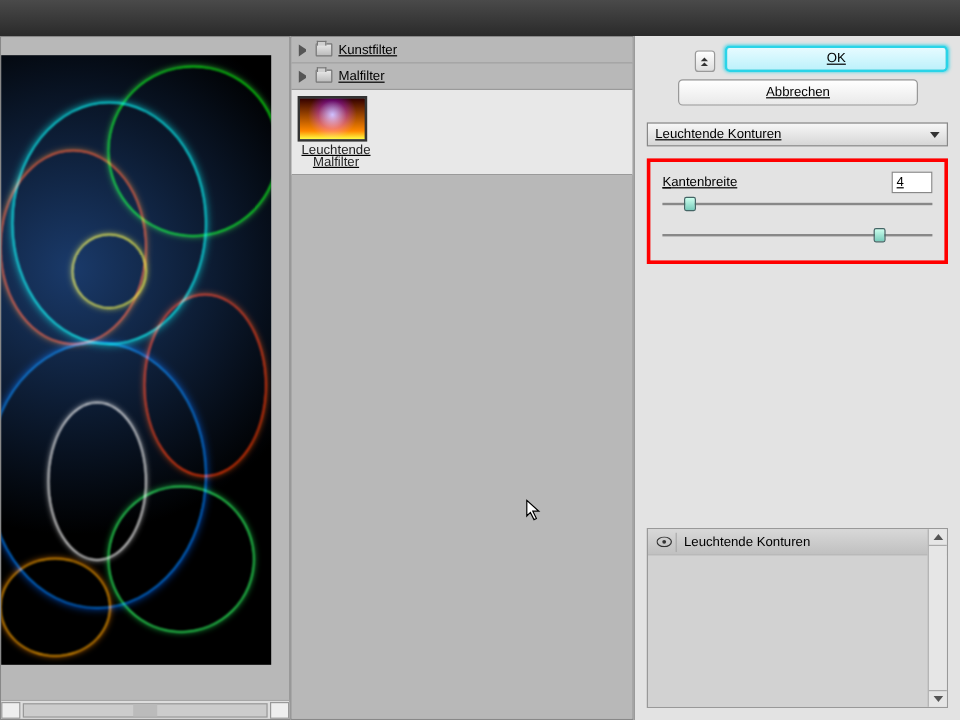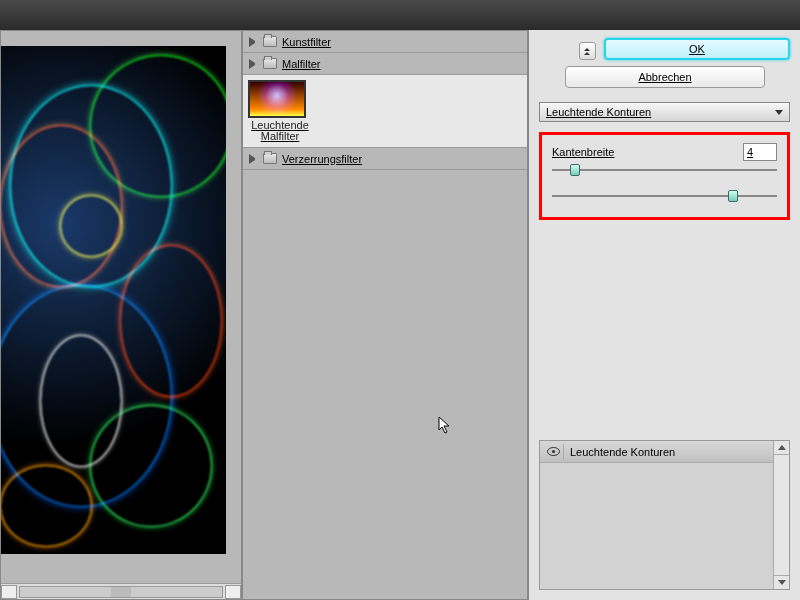--- a/index.html
+++ b/index.html
@@ -131,25 +131,20 @@
         <span class="tree-label">Malfilter</span>
       </div>
       <div class="thumbs">
         <div class="thumb-cell">
           <div class="thumb-img"></div>
           <div class="thumb-cap">
             <span>Leuchtende</span><br><span>Malfilter</span>
           </div>
         </div>
       </div>
-      <div class="tree-row">
-        <span class="tri closed"></span>
-        <span class="folder"></span>
-        <span class="tree-label">Verzerrungsfilter</span>
-      </div>
     </div>
     <div class="tree-fill"></div>
   </div>
 
   <div class="right-col">
     <div class="btnrow">
       <div class="collapse">
         <span></span>
         <span></span>
       </div>

